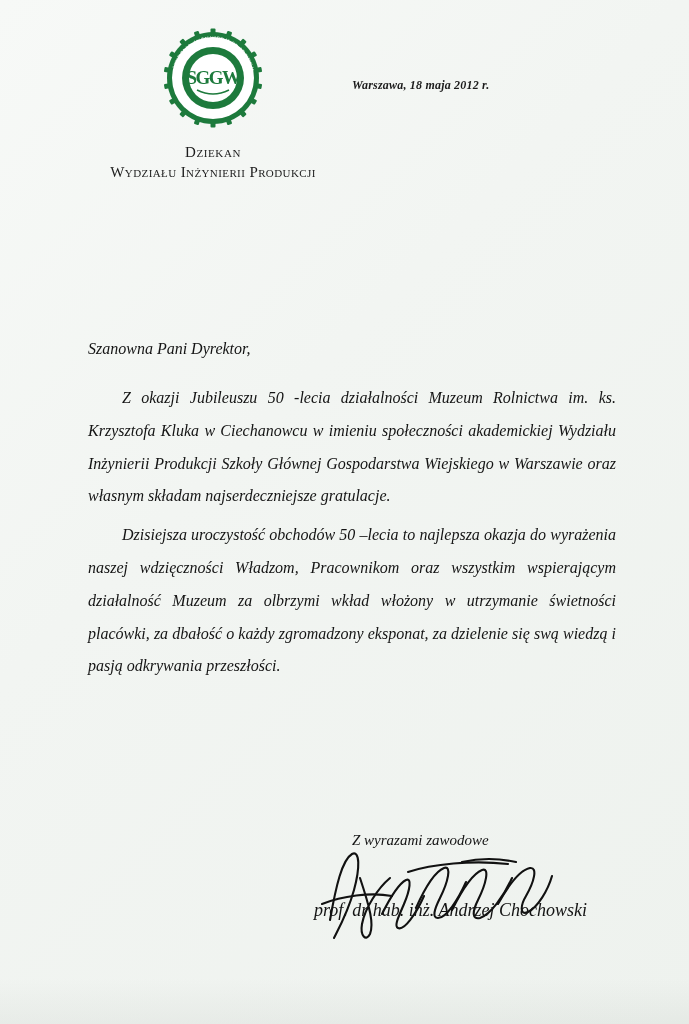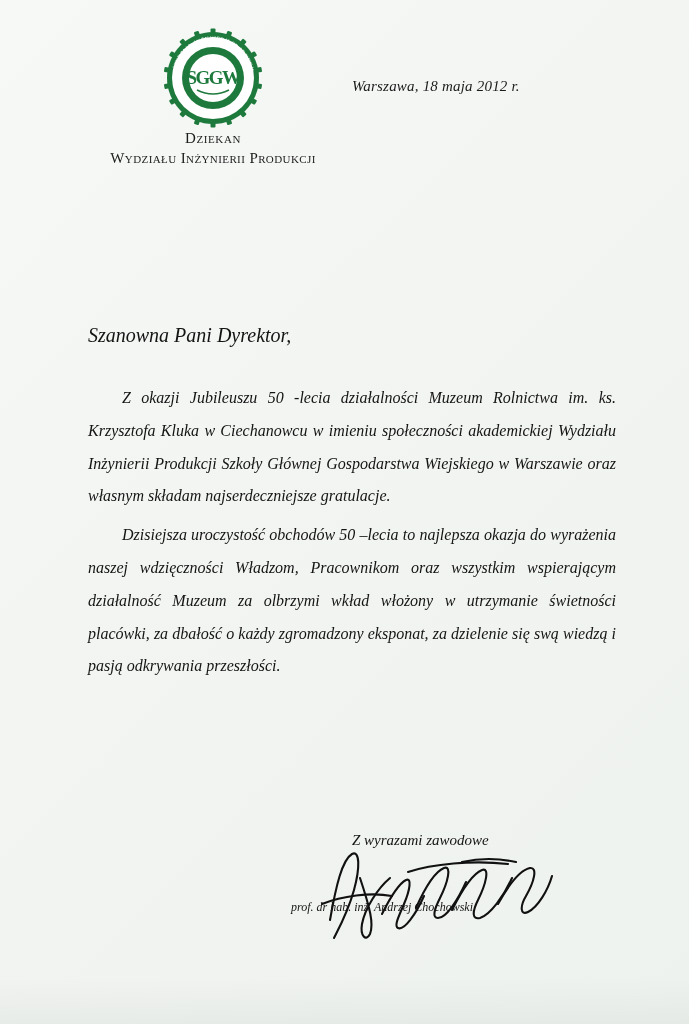--- a/index.html
+++ b/index.html
@@ -35,21 +35,21 @@
   .logo-wrap {
     width: 100px;
     height: 100px;
     margin: 0 auto;
     position: relative;
   }
 
   .logo-svg { display: block; }
 
   .dean-title {
-    margin-top: 0;
+    margin-top: 14px;
     font-variant: small-caps;
     font-size: 15px;
     letter-spacing: 0.6px;
     color: #1c1c1c;
     line-height: 1.35;
   }
   .dean-faculty {
     font-variant: small-caps;
     font-size: 15px;
     letter-spacing: 0.4px;
@@ -57,23 +57,23 @@
     line-height: 1.35;
     white-space: nowrap;
     text-align: center;
   }
 
   
   .place-date {
     position: absolute;
     top: 78px;
     left: 352px;
-    font-size: 15px;
-    font-style: italic;
-    font-weight: normal;
+    font-size: 12px;
+    font-style: italic;
+    font-weight: bold;
     color: #1b1b1b;
     letter-spacing: 0.2px;
     text-align: right;
   }
 
   
   .addressee {
     position: absolute;
     top: 212px;
     left: 310px;
@@ -81,23 +81,23 @@
     font-style: italic;
     font-weight: bold;
     line-height: 1.75;
     color: #141414;
   }
   .addressee div { white-space: nowrap; }
 
   
   .salutation {
     position: absolute;
-    top: 324px;
+    top: 340px;
     left: 88px;
-    font-size: 20px;
+    font-size: 16px;
     font-style: italic;
     color: #141414;
   }
 
   .body-text {
     position: absolute;
     top: 382px;
     left: 88px;
     width: 528px;
     font-size: 16px;
@@ -128,22 +128,22 @@
     top: 838px;
     left: 312px;
     width: 250px;
     height: 110px;
     pointer-events: none;
   }
 
   .signer {
     position: absolute;
     top: 900px;
-    left: 291px;
-    font-size: 12px;
+    left: 314px;
+    font-size: 18px;
     font-style: italic;
     color: #141414;
     white-space: nowrap;
   }
 
   
   .scan-shadow {
     position: absolute;
     left: 0;
     bottom: 0;

